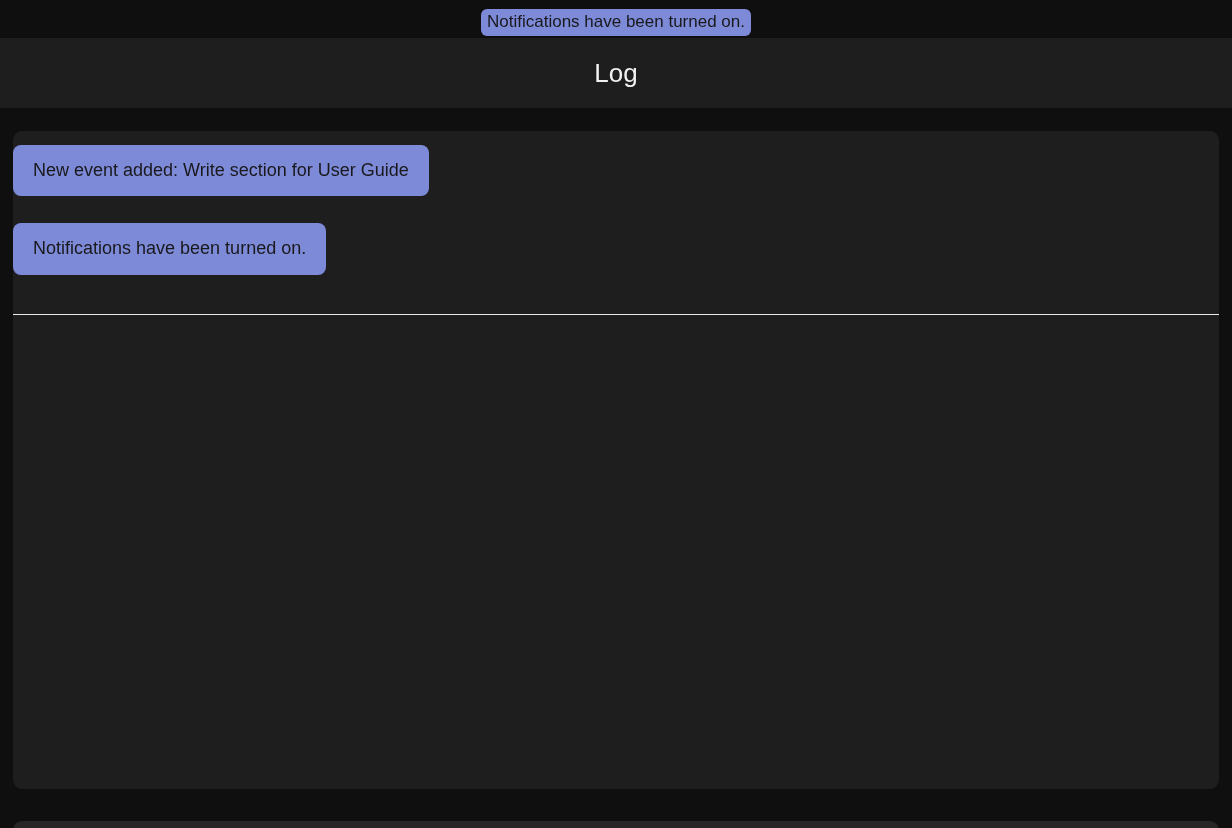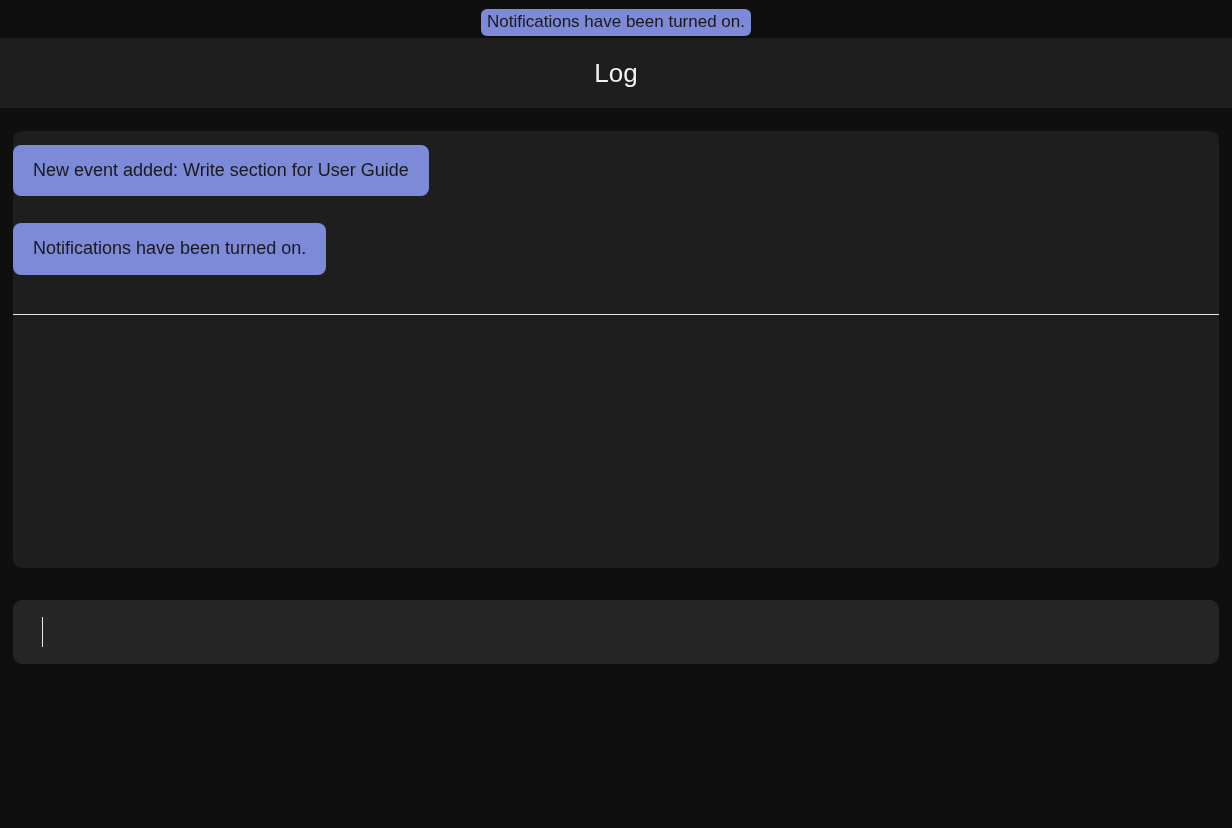--- a/index.html
+++ b/index.html
@@ -47,21 +47,21 @@
       font-weight: 400;
       color: #f1f1f1;
     }
     .content-area {
       width: 100%;
       background: #0f0f0f;
       padding: 23px 13px 10px 13px;
     }
     .log-panel {
       width: 1206px;
-      height: 437px;
+      height: 658px;
       background: #1e1e1e;
       border-radius: 9px;
       padding: 13px 0 0 0;
       position: relative;
     }
     .log-entry {
       display: inline-block;
       background: #7d8ad8;
       color: #19191c;
       font-size: 18px;

